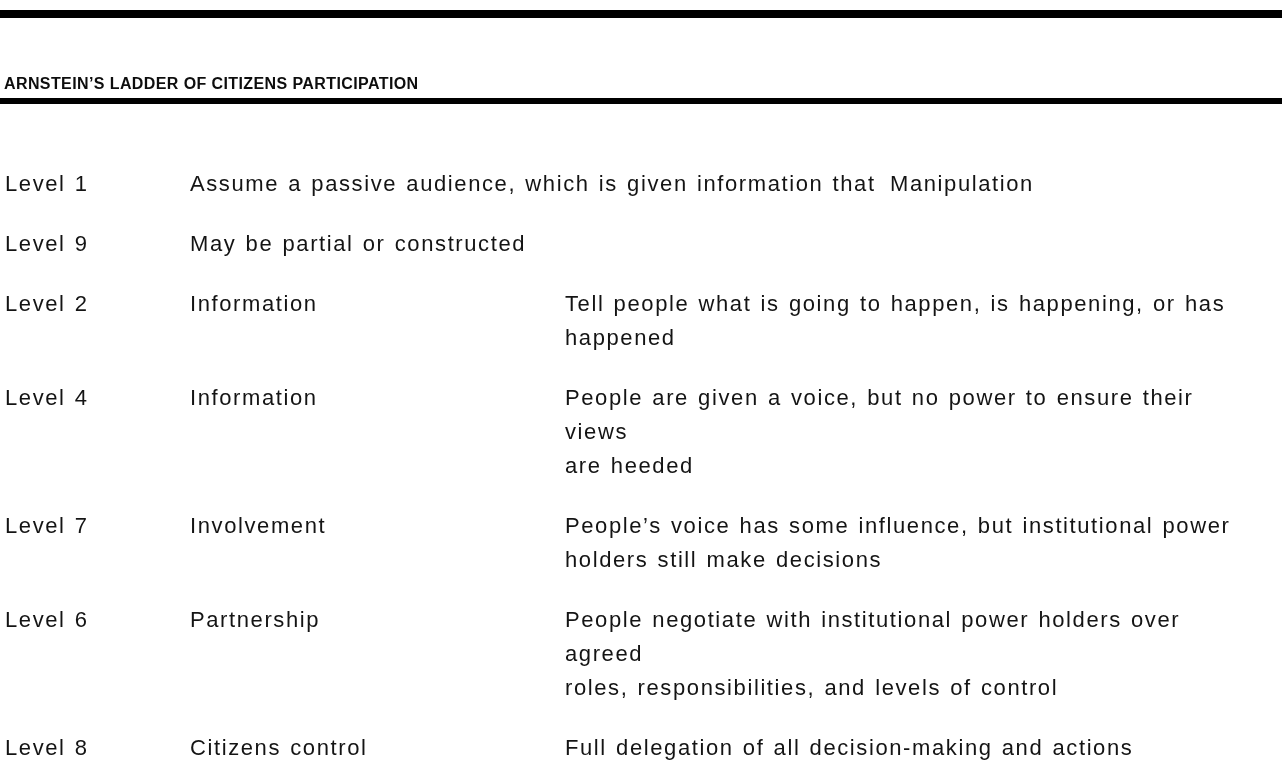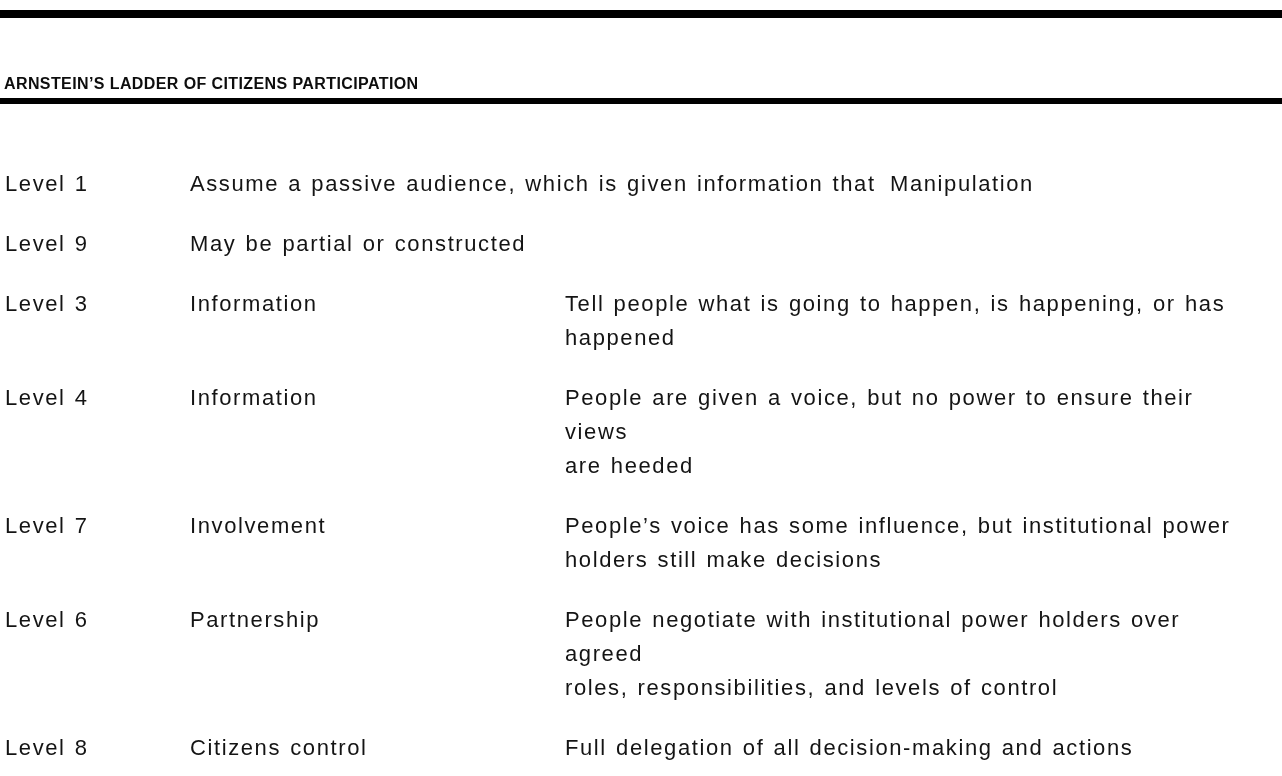--- a/index.html
+++ b/index.html
@@ -78,21 +78,21 @@
     <div class="cell desc">Assume a passive audience, which is given information that</div>
     <div class="cell name">Manipulation</div>
   </div>
 
   <div class="row">
     <div class="cell level">Level 9</div>
     <div class="cell desc">May be partial or constructed</div>
   </div>
 
   <div class="row">
-    <div class="cell level">Level 3</div>
+    <div class="cell level">Level 2</div>
     <div class="cell name">Information</div>
     <div class="cell desc">Tell people what is going to happen, is happening, or has
 happened</div>
   </div>
 
   <div class="row">
     <div class="cell level">Level 4</div>
     <div class="cell name">Information</div>
     <div class="cell desc">People are given a voice, but no power to ensure their views
 are heeded</div>

